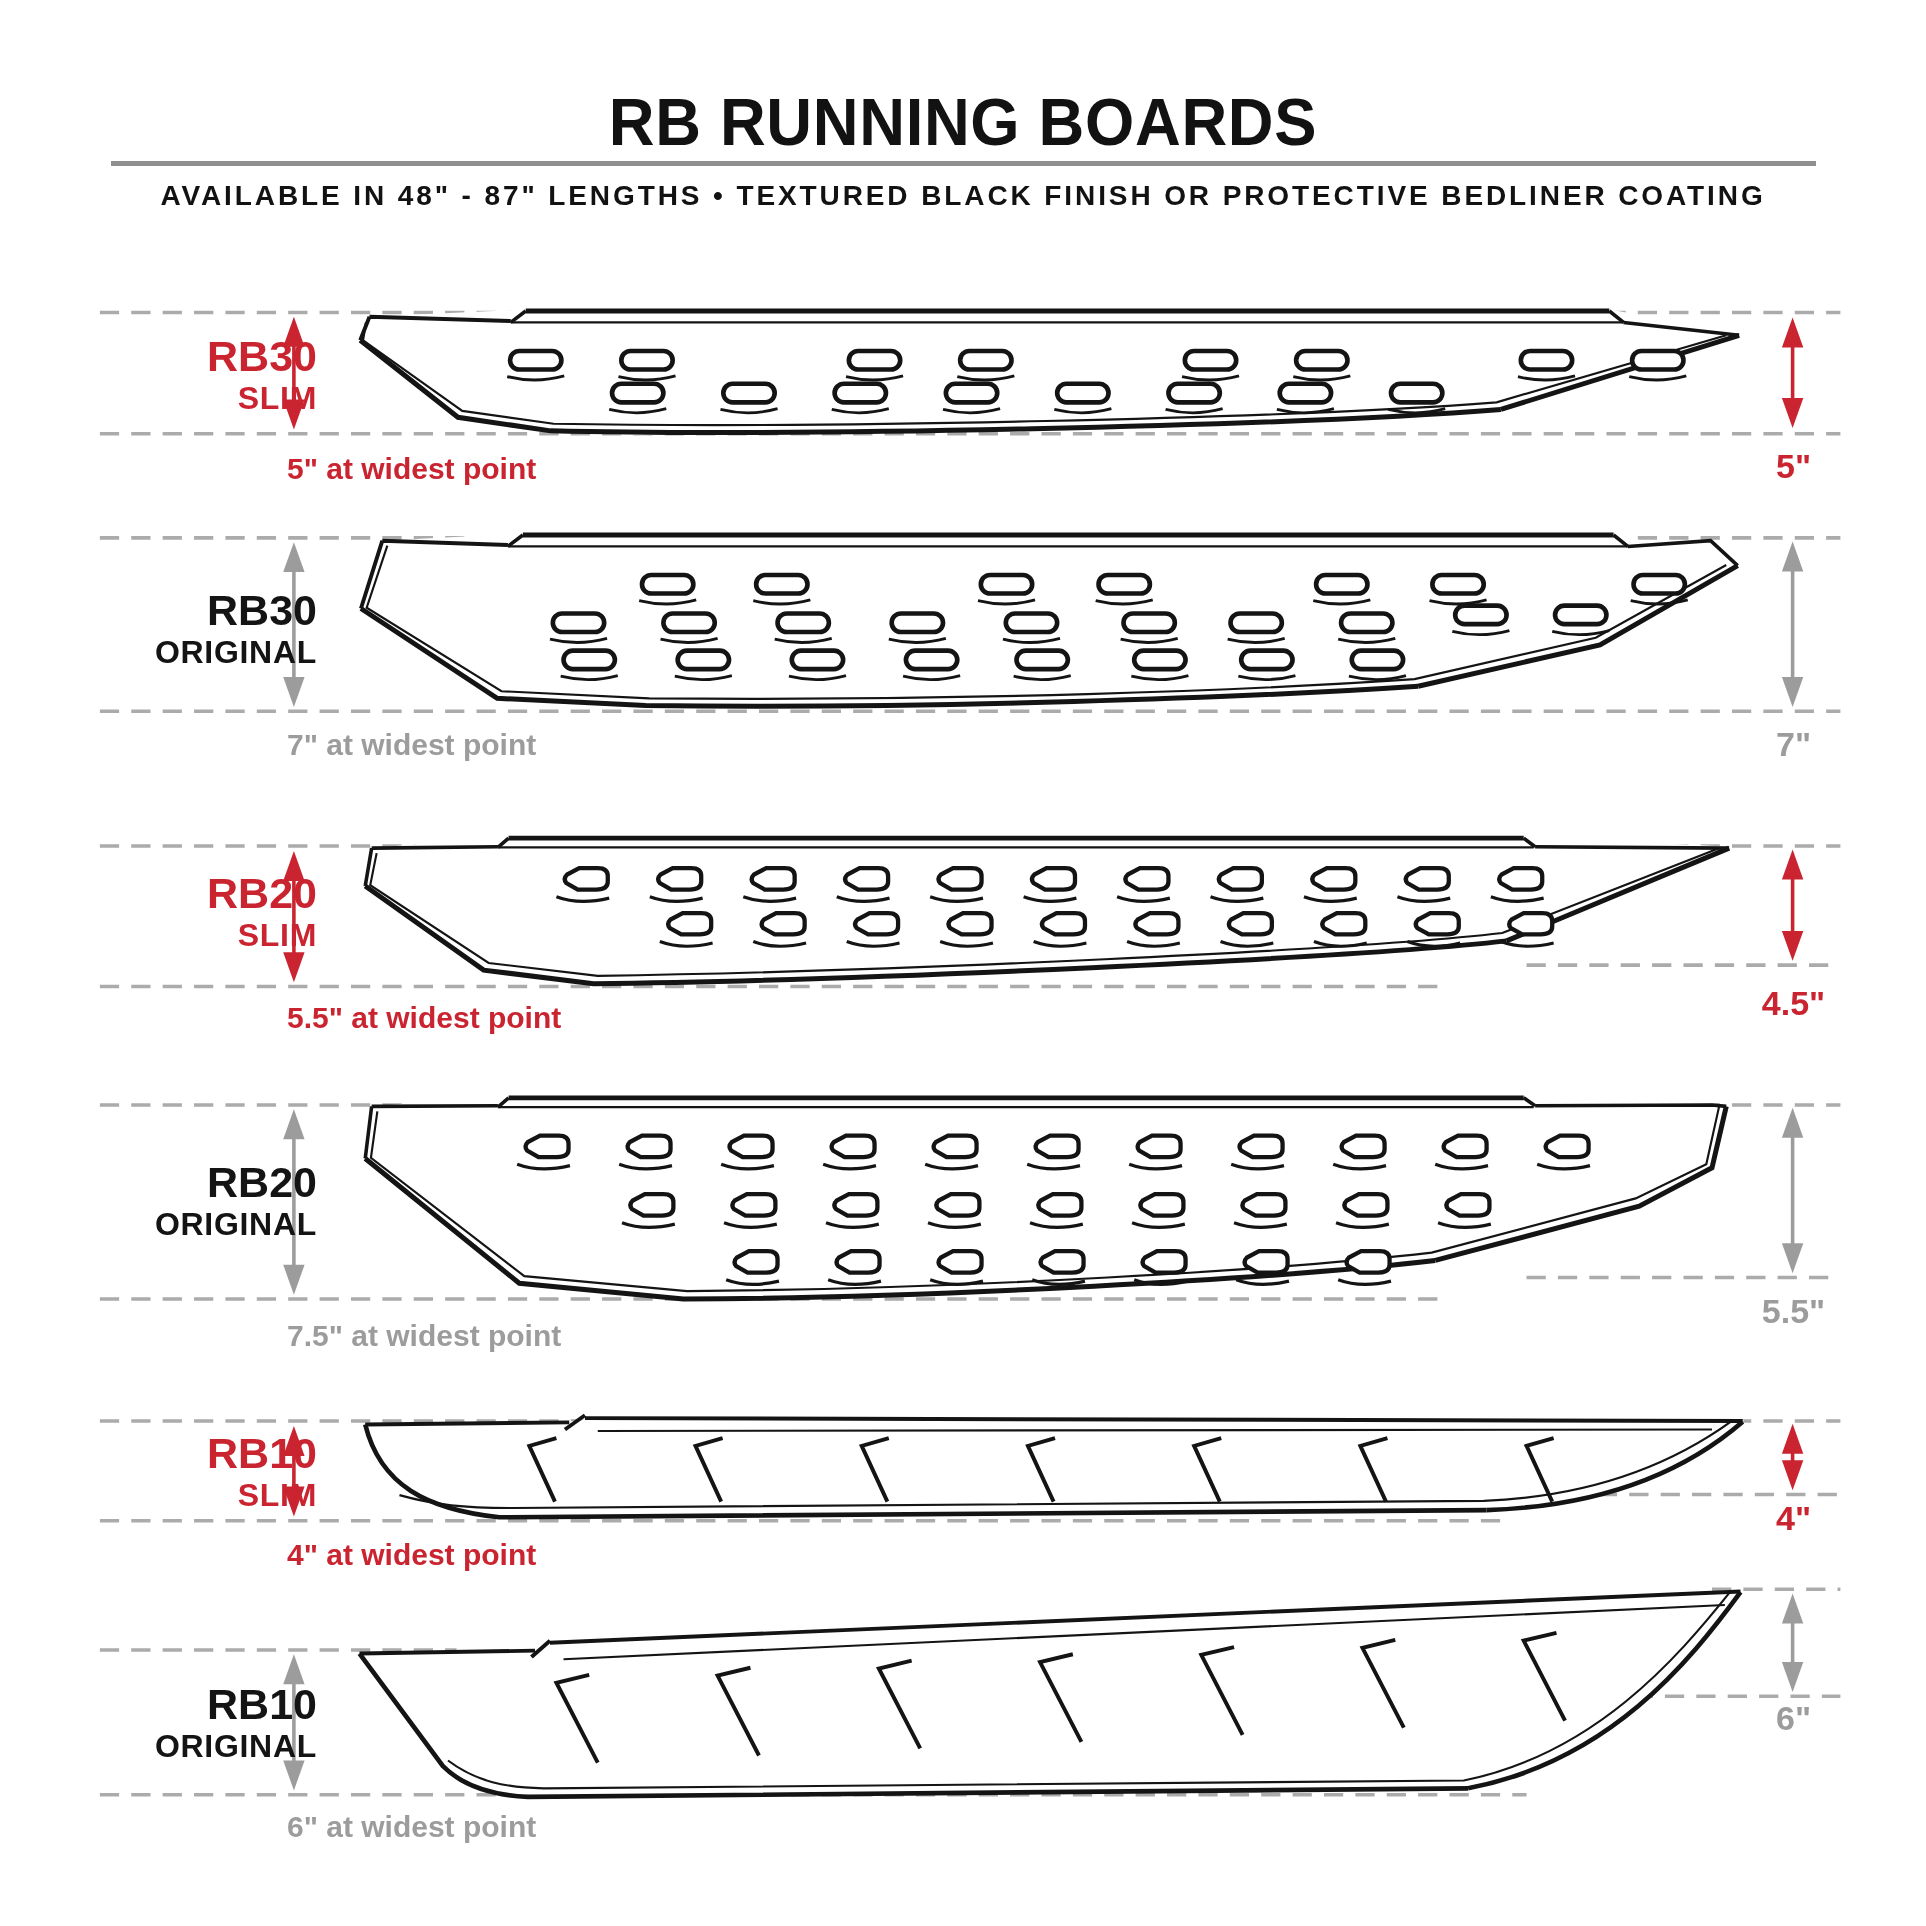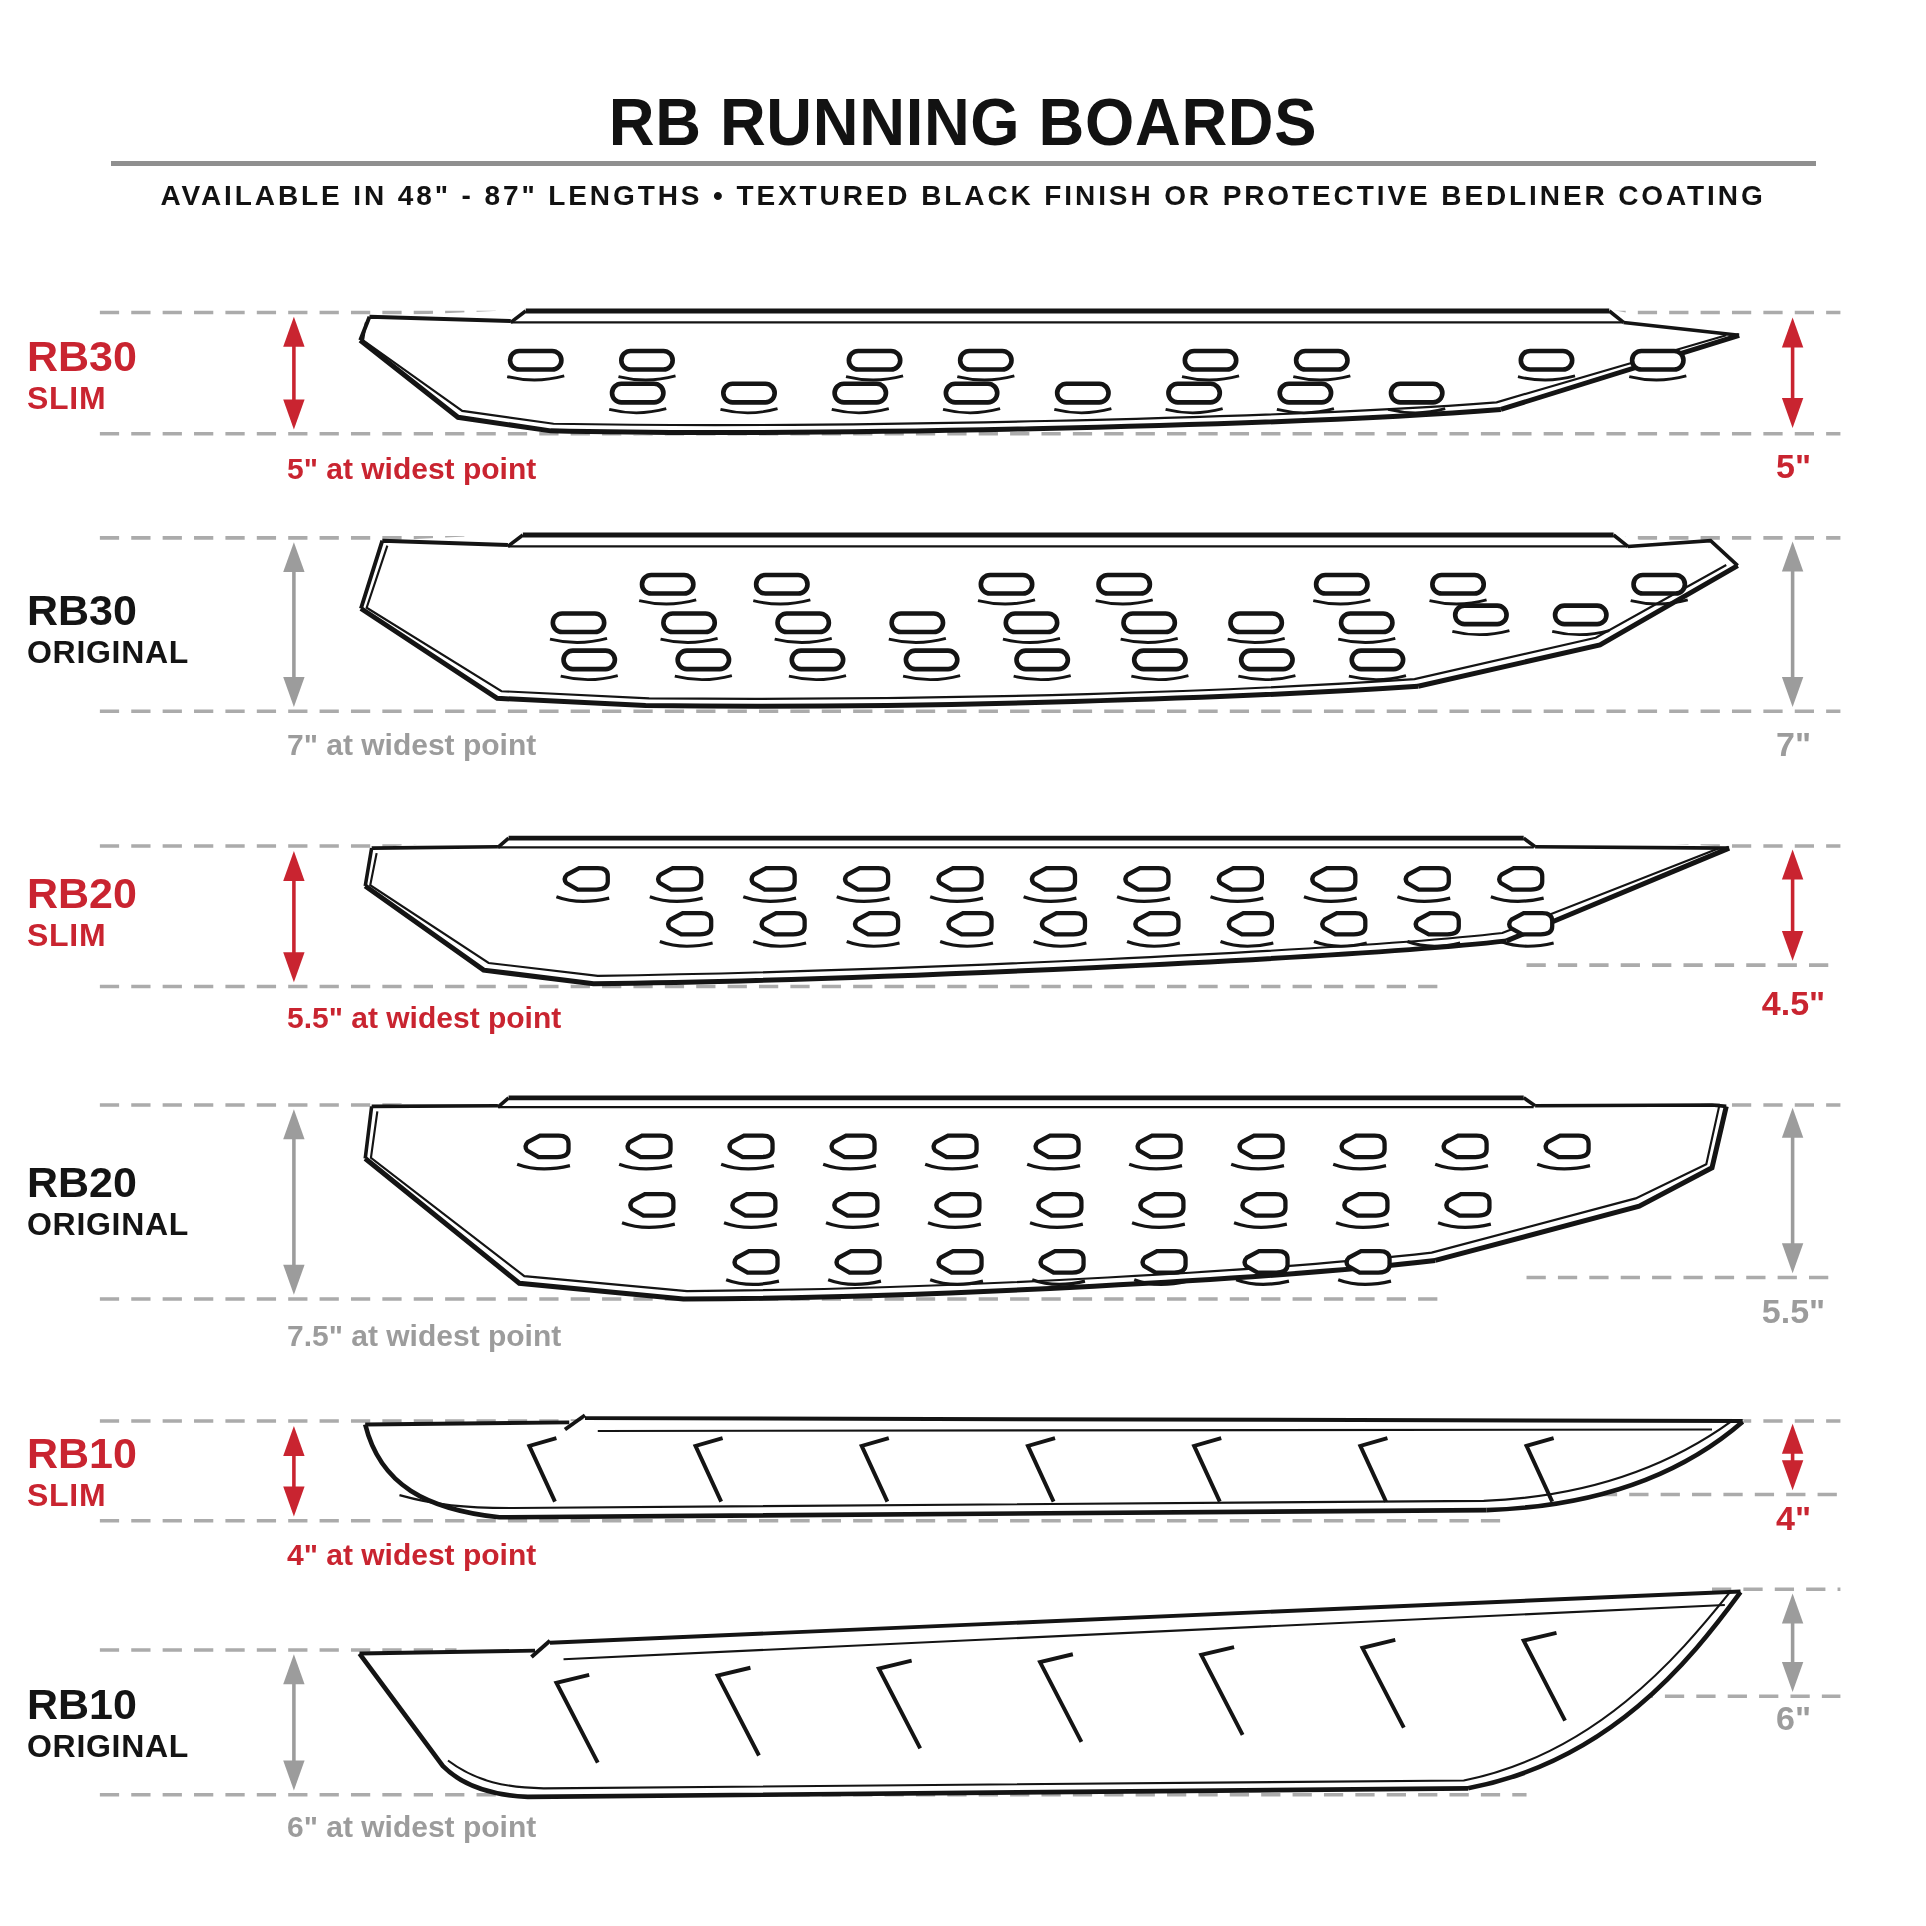--- a/index.html
+++ b/index.html
@@ -5,21 +5,21 @@
   html,body{margin:0;padding:0;background:#fff;}
   .page{position:relative;width:1926px;height:1926px;background:#ffffff;overflow:hidden;
         font-family:Liberation Sans, sans-serif;}
   svg.art{position:absolute;left:0;top:0;}
   .txt{position:absolute;white-space:nowrap;}
   .title{left:0;top:84px;width:1926px;text-align:center;font-size:66px;font-weight:bold;
          letter-spacing:0.7px;color:#121212;transform:scaleX(.96);}
   .divider{position:absolute;left:111px;top:161px;width:1705px;height:5px;background:#8f8f8f;}
   .subtitle{left:0;top:180px;width:1926px;text-align:center;font-size:28px;font-weight:bold;
             letter-spacing:2.9px;color:#121212;}
-  .row-label{position:absolute;left:27px;width:274px;text-align:left;}
+  .row-label{position:absolute;left:43px;width:274px;text-align:right;}
   .row-name{font-size:43px;font-weight:bold;line-height:43px;letter-spacing:0px;}
   .row-variant{font-size:32px;font-weight:bold;line-height:33px;letter-spacing:0.7px;margin-top:4.3px;}
   .caption{font-size:30px;font-weight:bold;}
   .side-dim{width:185px;text-align:center;font-size:34px;font-weight:bold;}
   .red{color:#C92430;}
   .black{color:#141414;}
   .gray{color:#9C9C9C;}
 </style>
 </head>
 <body>

